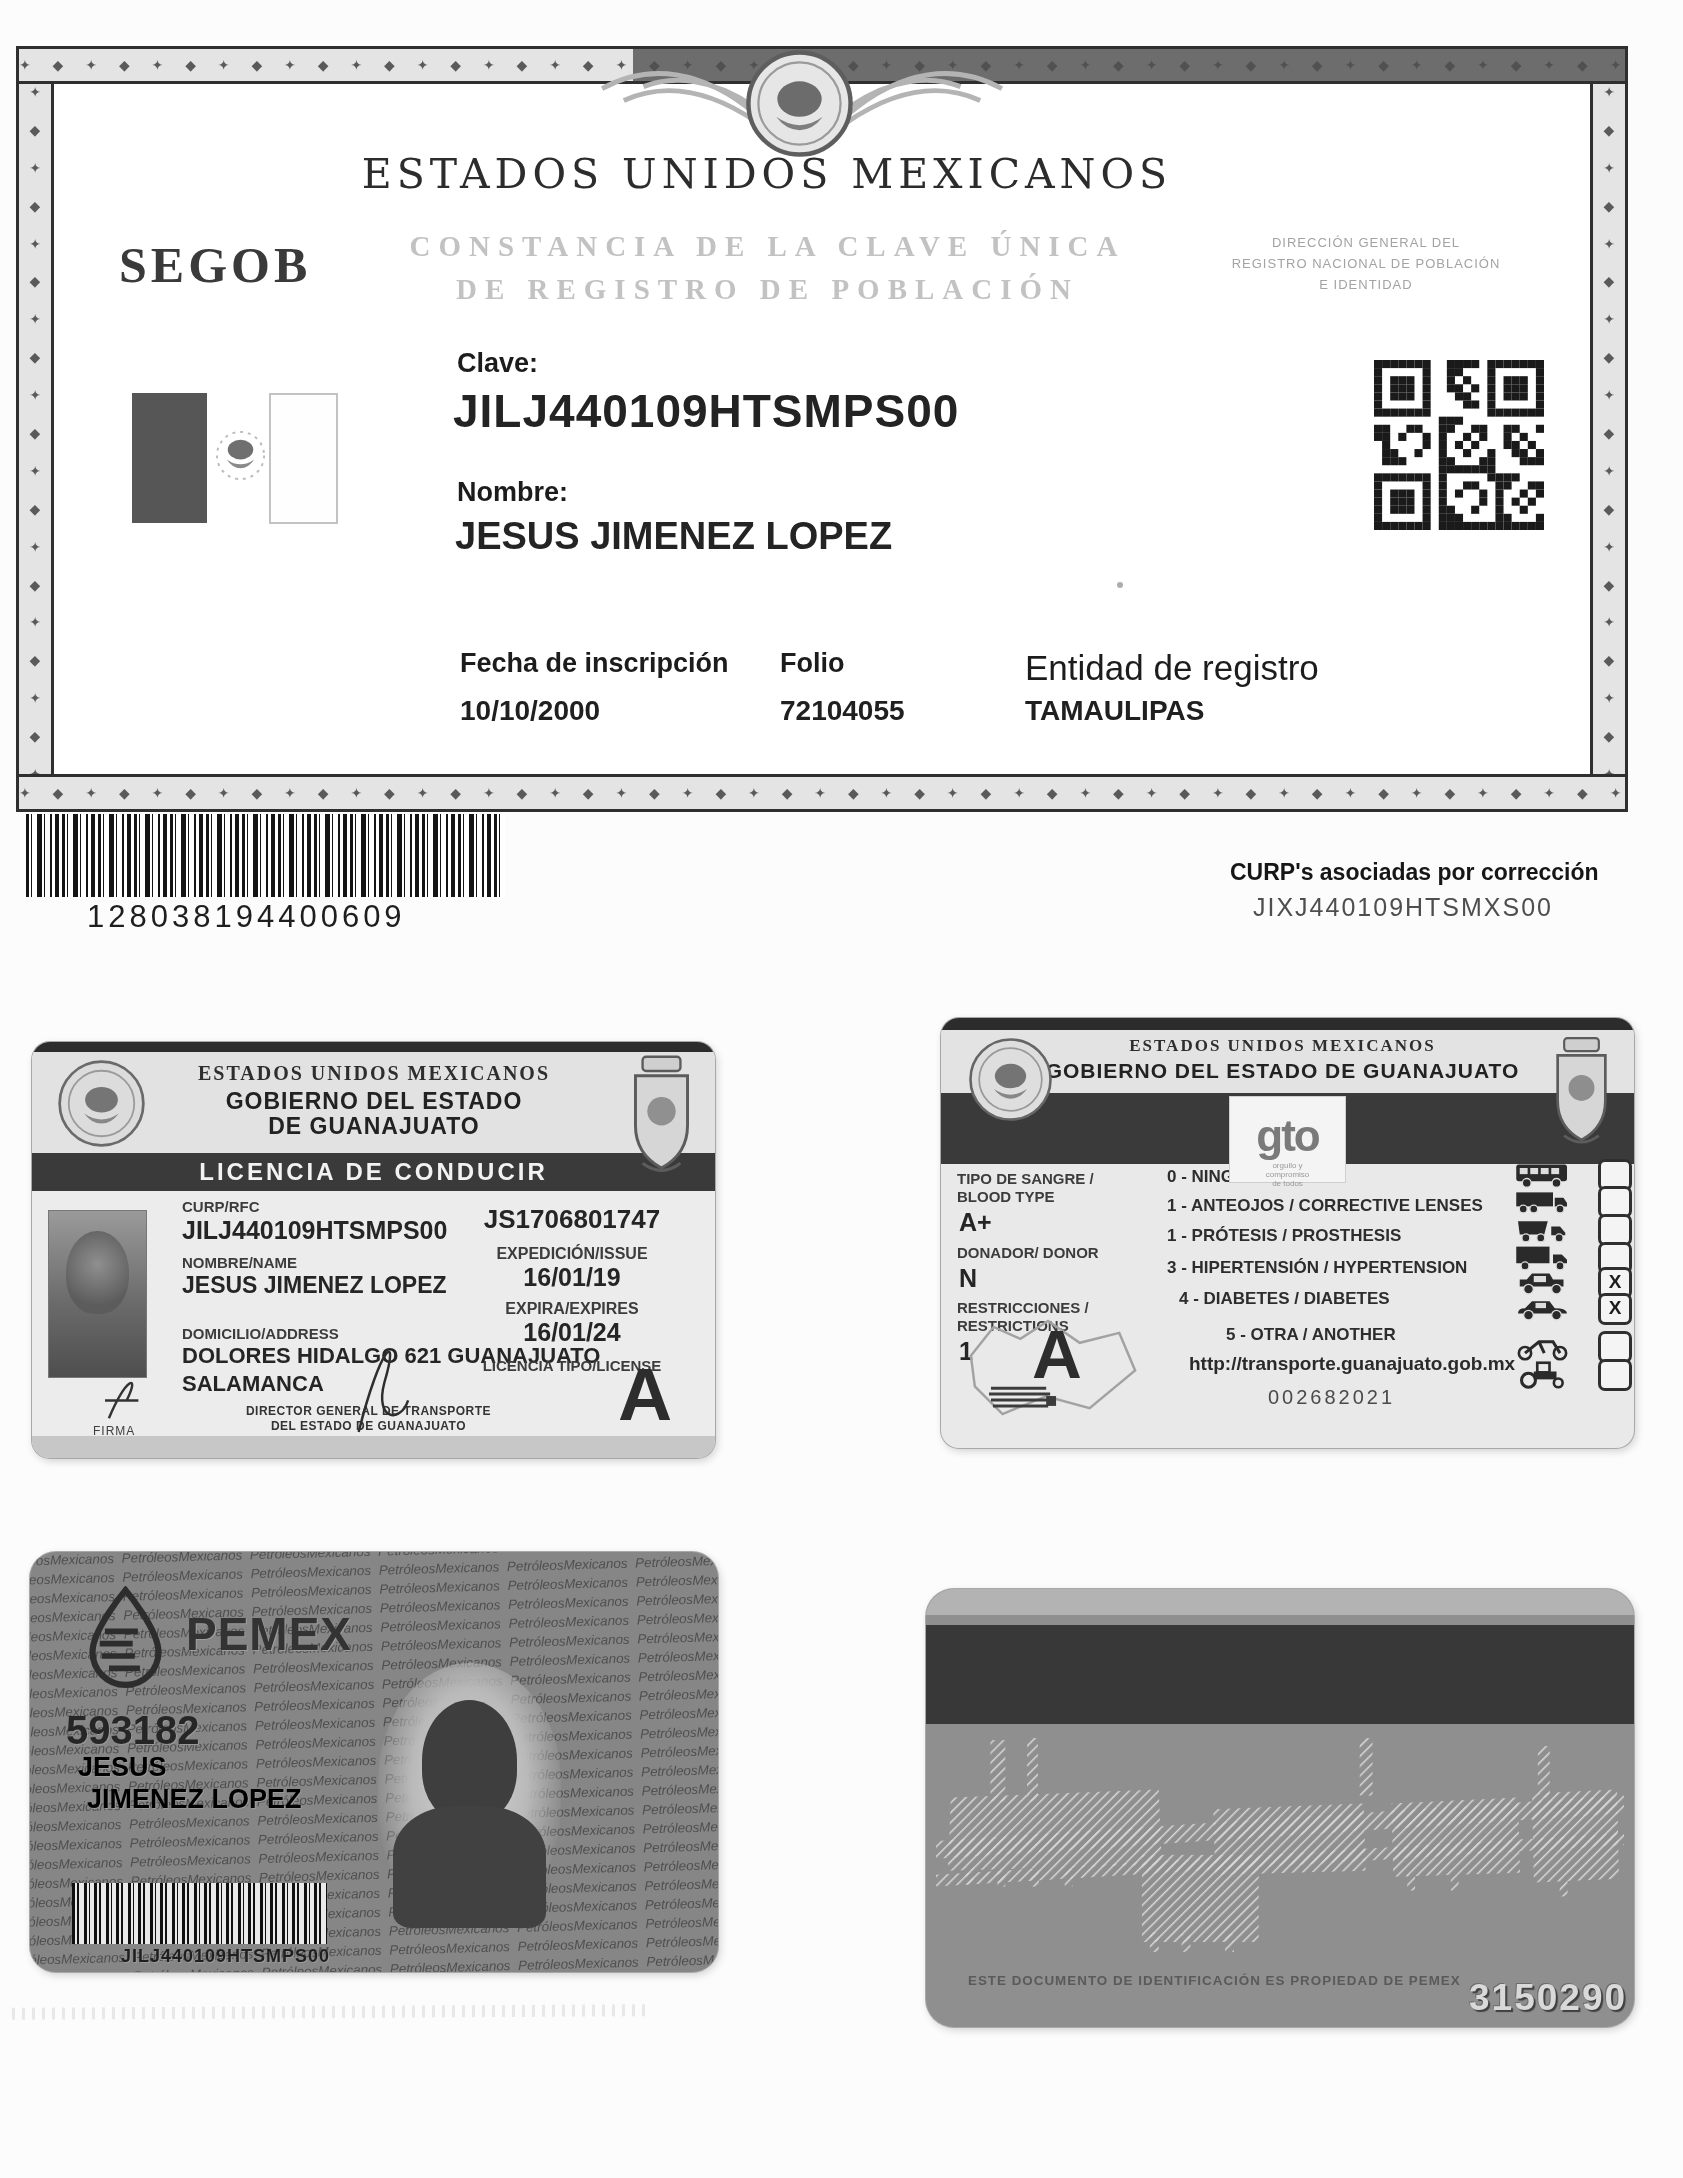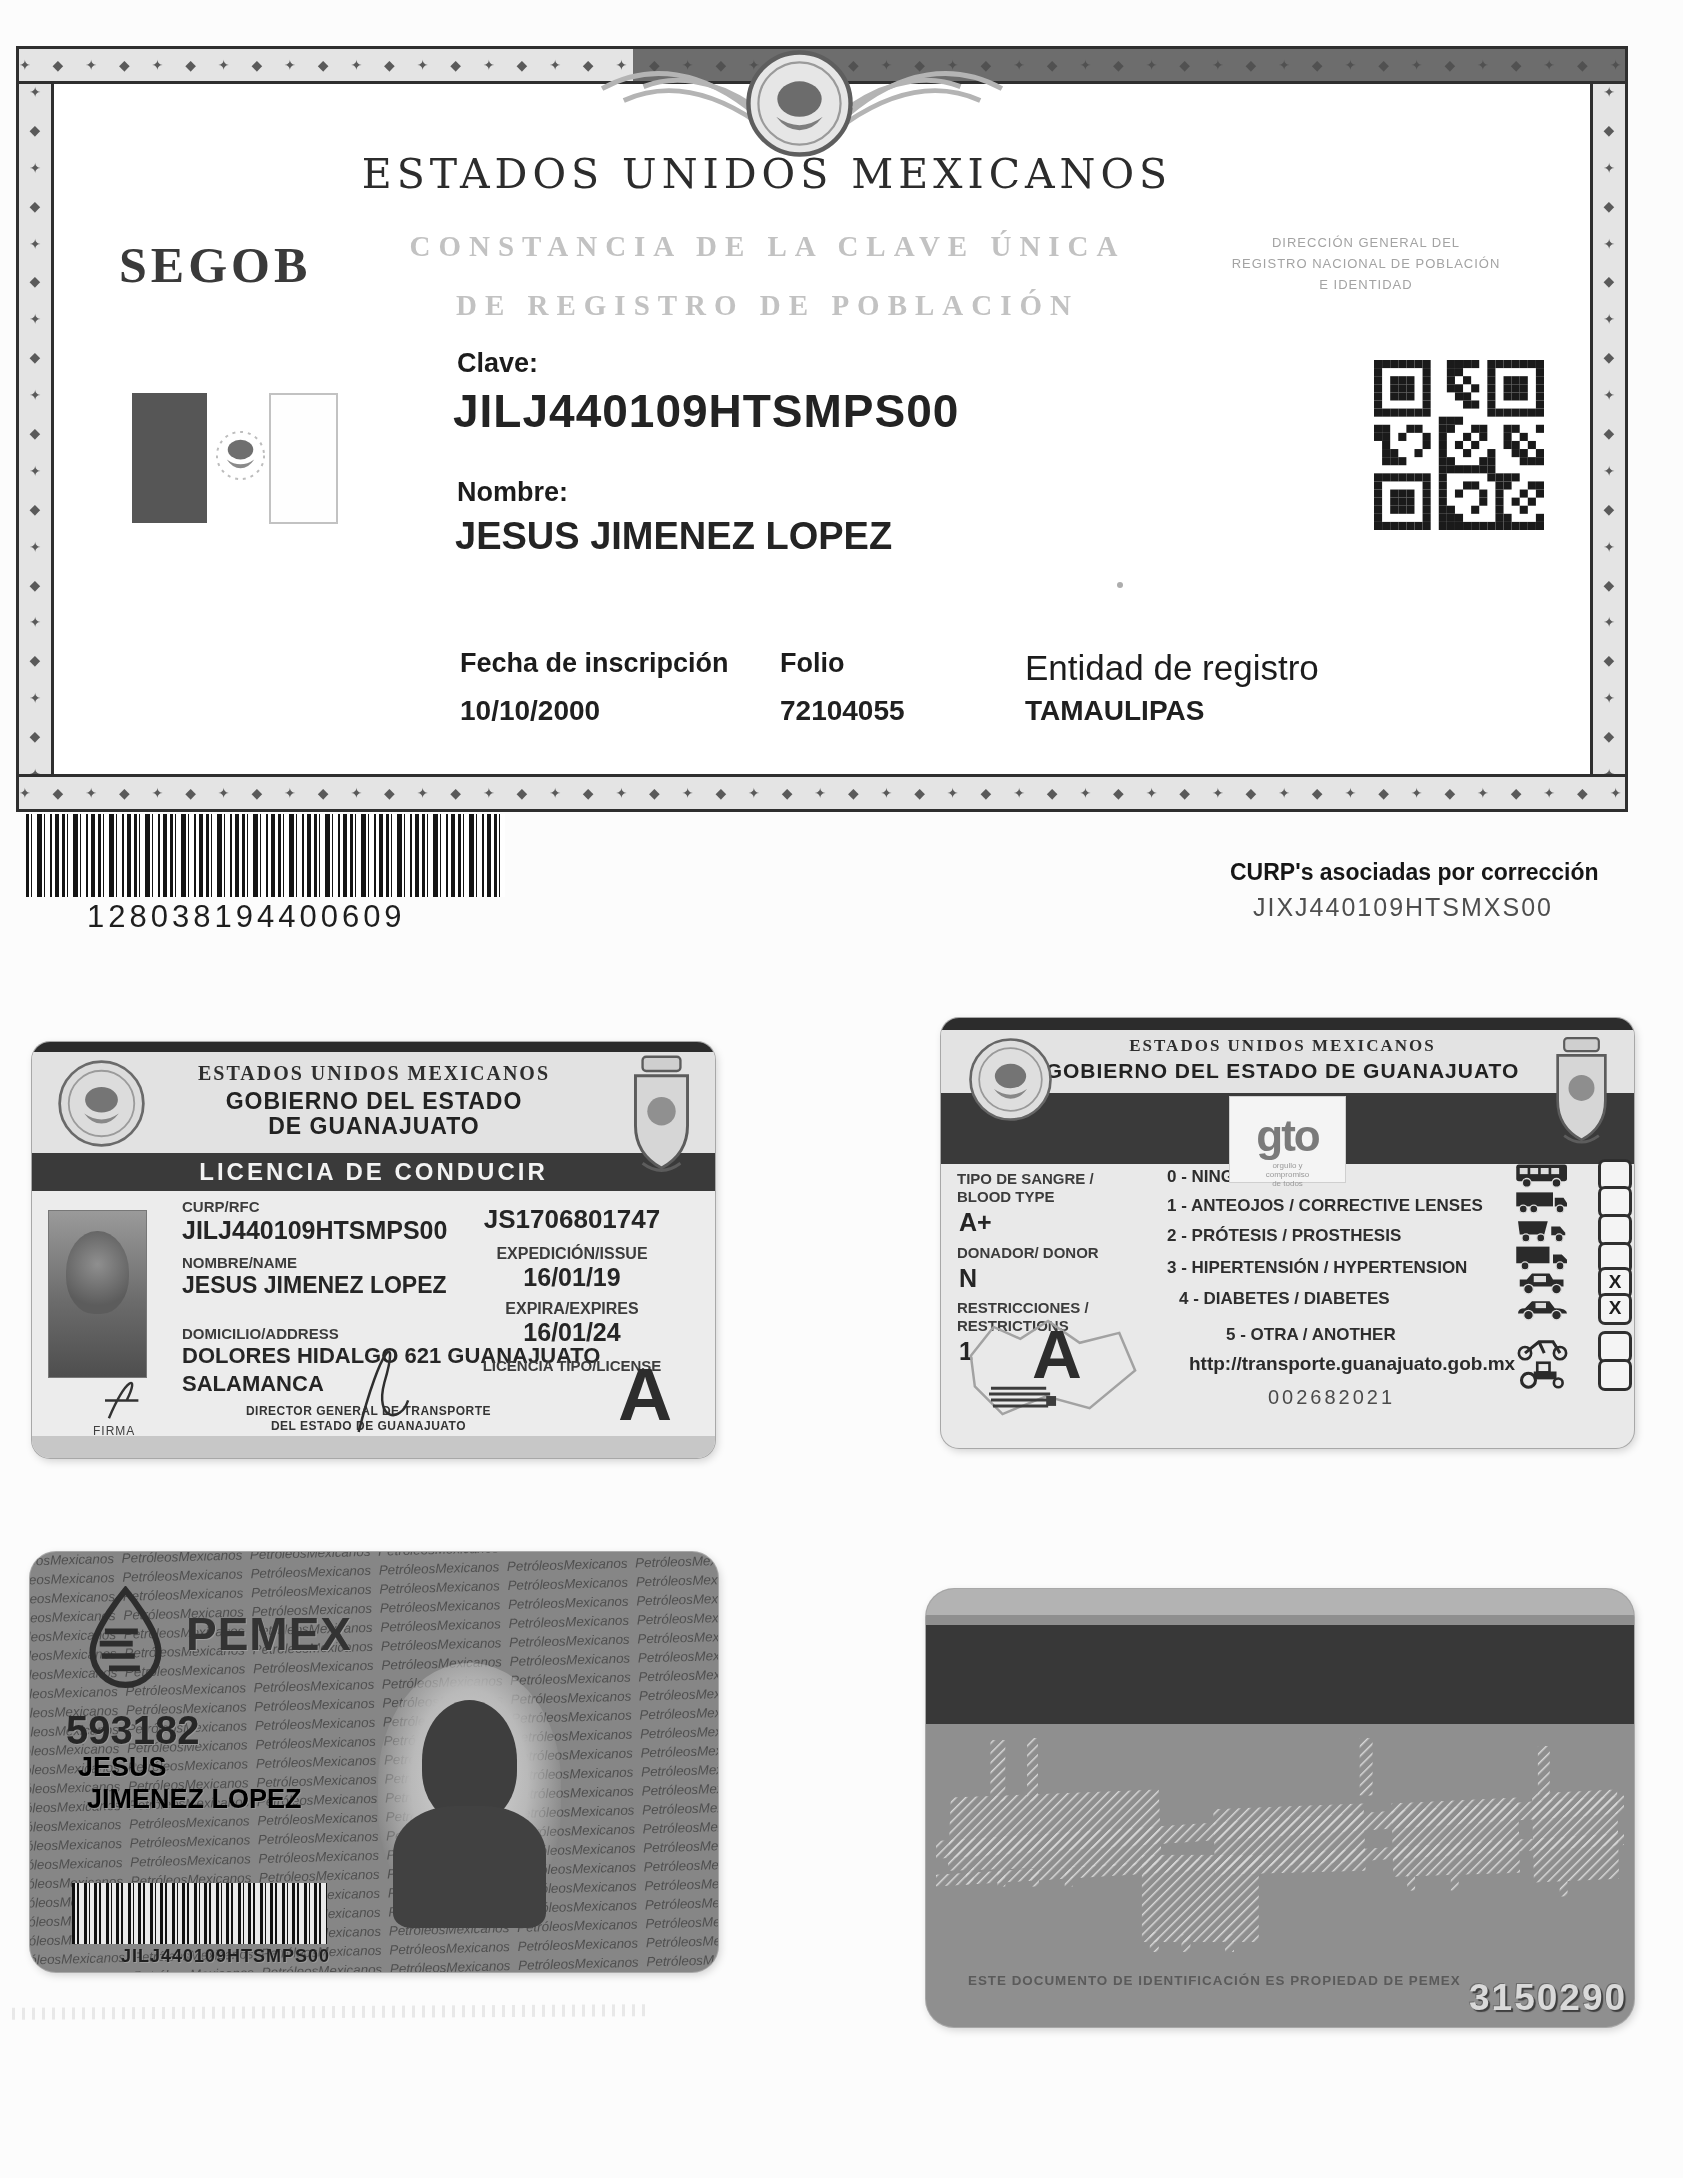--- a/index.html
+++ b/index.html
@@ -142,21 +142,21 @@
       <circle cx="50" cy="50" r="37" fill="none" stroke="#9a9a9a" stroke-width="2"></circle>
       <ellipse cx="50" cy="46" rx="20" ry="16" fill="#6c6c6c"></ellipse>
       <path d="M29 62 q21 15 42 0 q-9 12 -21 12 t-21 -12z" fill="#7e7e7e"></path>
     </svg>
   </div>
 
   <div class="abs segob" style="left:119px;top:236px;">SEGOB</div>
 
   <div class="abs country-title" style="left:356px;top:150px;width:822px;">ESTADOS UNIDOS MEXICANOS</div>
   <div class="abs faded-title" style="left:327px;top:230px;width:881px;">CONSTANCIA DE LA CLAVE ÚNICA</div>
-  <div class="abs faded-title" style="left:327px;top:289px;width:881px;text-align:center;">DE REGISTRO DE POBLACIÓN</div>
+  <div class="abs faded-title" style="left:327px;top:273px;width:881px;text-align:center;">DE REGISTRO DE POBLACIÓN</div>
 
   <div class="abs office-txt" style="left:1178px;top:232px;width:376px;">
     <div>DIRECCIÓN GENERAL DEL</div>
     <div>REGISTRO NACIONAL DE POBLACIÓN</div>
     <div>E IDENTIDAD</div>
   </div>
 
   <div class="abs flag-dark" style="left:132px;top:393px;width:75px;height:130px;"></div>
   <div class="abs" style="left:213px;top:428px;width:55px;height:55px;">
     <svg width="55" height="55" viewBox="0 0 56 56">
@@ -505,21 +505,21 @@
     <div class="abs sm-label" style="left:16px;top:170px;">BLOOD TYPE</div>
     <div class="abs md-value" style="left:18px;top:190px;">A+</div>
     <div class="abs sm-label" style="left:16px;top:226px;">DONADOR/ DONOR</div>
     <div class="abs md-value" style="left:18px;top:246px;">N</div>
     <div class="abs sm-label" style="left:16px;top:281px;">RESTRICCIONES /</div>
     <div class="abs sm-label" style="left:16px;top:299px;">RESTRICTIONS</div>
     <div class="abs md-value" style="left:18px;top:319px;">1</div>
 
     <div class="abs opt-row" style="left:226px;top:149px;">0 - NINGUNA / NONE</div>
     <div class="abs opt-row" style="left:226px;top:178px;">1 - ANTEOJOS / CORRECTIVE LENSES</div>
-    <div class="abs opt-row" style="left:226px;top:208px;">2 - PRÓTESIS / PROSTHESIS</div>
+    <div class="abs opt-row" style="left:226px;top:208px;">1 - PRÓTESIS / PROSTHESIS</div>
     <div class="abs opt-row" style="left:226px;top:240px;">3 - HIPERTENSIÓN / HYPERTENSION</div>
     <div class="abs opt-row" style="left:226px;top:271px;margin-left:12px;">4 - DIABETES / DIABETES</div>
     <div class="abs opt-row" style="left:285px;top:307px;">5 - OTRA / ANOTHER</div>
 
     <div class="veh" style="left:572px;top:143px;">
       <svg width="59" height="28" viewBox="0 0 64 32">
           <rect x="2" y="4" width="58" height="19" rx="3" fill="#2a2a2a"></rect>
           <rect x="6" y="8" width="9" height="7" fill="#ddd"></rect>
           <rect x="18" y="8" width="9" height="7" fill="#ddd"></rect>
           <rect x="30" y="8" width="9" height="7" fill="#ddd"></rect>

